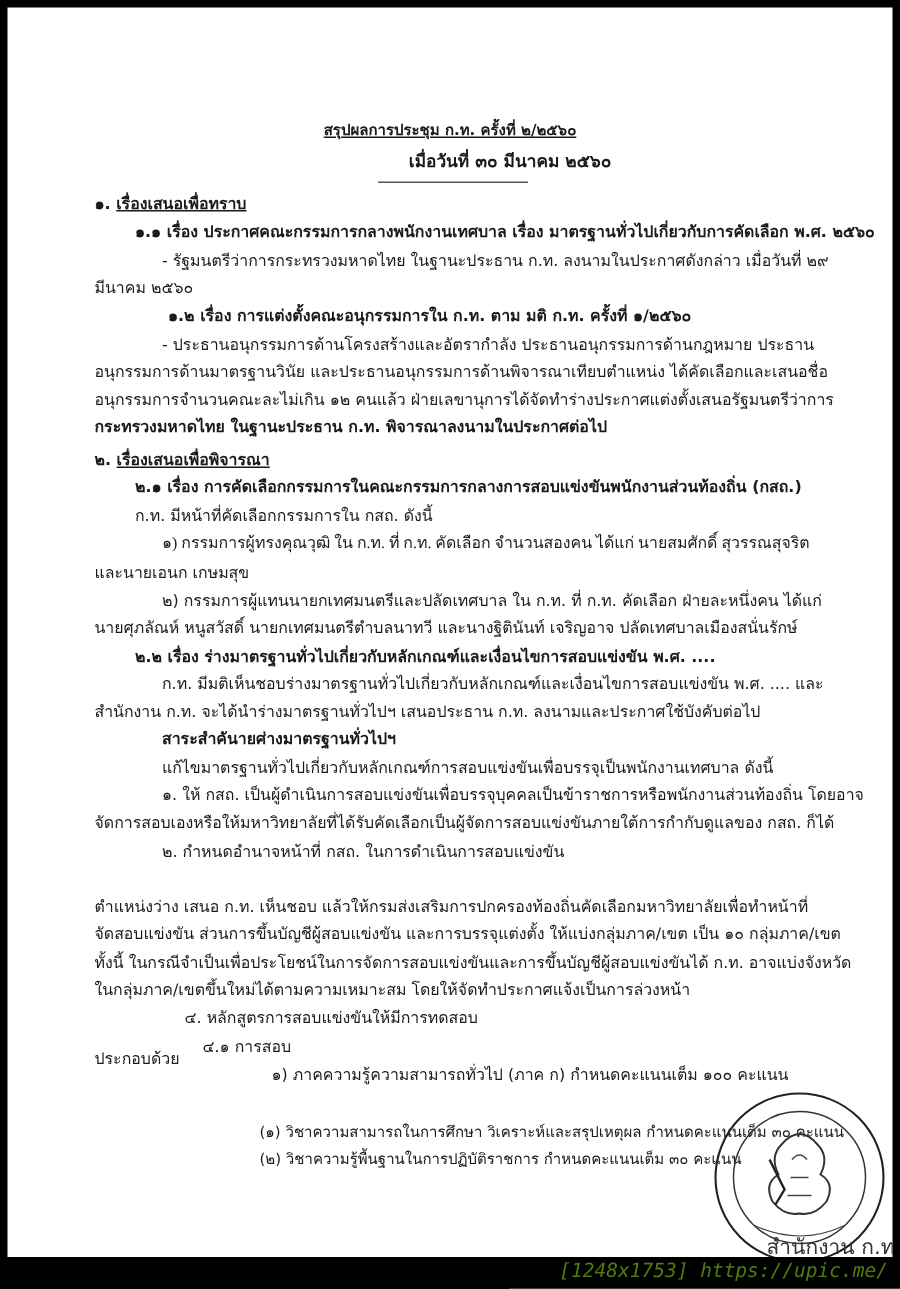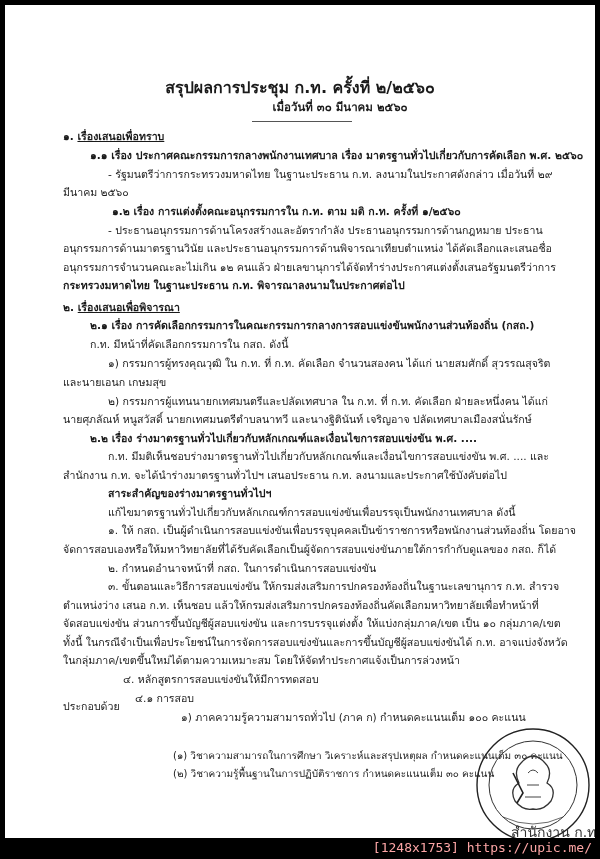--- a/index.html
+++ b/index.html
@@ -4,27 +4,27 @@
 <style>
   html,body{margin:0;padding:0;background:#000;}
   body{width:600px;height:859px;position:relative;overflow:hidden;font-family:"DejaVu Sans","Liberation Sans",sans-serif;}
   .page{position:absolute;left:5px;top:5px;width:590px;height:833px;background:#fff;overflow:hidden;}
   .ln{position:absolute;white-space:nowrap;font-size:10.6px;color:#1a1a1a;line-height:14px;}
   .b{font-weight:bold;}
   .u{text-decoration:underline;}
   .c{left:0;width:590px;text-align:center;}
   .rule{position:absolute;left:247px;top:116px;width:100px;border-top:1px solid #555;}
   .stamp{position:absolute;left:468px;top:720px;width:120px;height:120px;}
-  .wm{position:absolute;right:8px;bottom:2px;color:#fca5a5;font-family:"DejaVu Sans Mono",monospace;font-size:13px;line-height:18px;}
+  .wm{position:absolute;right:8px;bottom:2px;color:#4d7c0f;font-family:"DejaVu Sans Mono",monospace;font-size:13px;line-height:18px;font-style:italic;}
 </style>
 </head>
 <body>
 
 <div class="page">
-  <div class="ln c b" style="top:76px;font-size:16px;">สรุปผลการประชุม ก.ท. ครั้งที่ ๒/๒๕๖๐</div>
+  <div class="ln c b" style="top:76px;font-size:10px;text-decoration:underline;">สรุปผลการประชุม ก.ท. ครั้งที่ ๒/๒๕๖๐</div>
   <div class="ln c b" style="top:95px;font-size:11.5px;padding-left:40px;">เมื่อวันที่ ๓๐ มีนาคม ๒๕๖๐</div>
   <div class="rule"></div>
 
   <div class="ln b" style="left:58px;top:124px;">
     <span>๑.</span>
     <span class="u">เรื่องเสนอเพื่อทราบ</span>
   </div>
   <div class="ln b" style="left:85px;top:143px;">๑.๑ เรื่อง ประกาศคณะกรรมการกลางพนักงานเทศบาล เรื่อง มาตรฐานทั่วไปเกี่ยวกับการคัดเลือก พ.ศ. ๒๕๖๐</div>
   <div class="ln" style="left:103px;top:162px;">- รัฐมนตรีว่าการกระทรวงมหาดไทย ในฐานะประธาน ก.ท. ลงนามในประกาศดังกล่าว เมื่อวันที่ ๒๙</div>
   <div class="ln" style="left:58px;top:180px;">มีนาคม ๒๕๖๐</div>
@@ -33,33 +33,32 @@
   <div class="ln" style="left:58px;top:236px;">อนุกรรมการด้านมาตรฐานวินัย และประธานอนุกรรมการด้านพิจารณาเทียบตำแหน่ง ได้คัดเลือกและเสนอชื่อ</div>
   <div class="ln" style="left:58px;top:255px;">อนุกรรมการจำนวนคณะละไม่เกิน ๑๒ คนแล้ว ฝ่ายเลขานุการได้จัดทำร่างประกาศแต่งตั้งเสนอรัฐมนตรีว่าการ</div>
   <div class="ln" style="left:58px;top:273px;font-weight:bold;">กระทรวงมหาดไทย ในฐานะประธาน ก.ท. พิจารณาลงนามในประกาศต่อไป</div>
 
   <div class="ln b" style="left:58px;top:295px;">
     <span>๒.</span>
     <span class="u">เรื่องเสนอเพื่อพิจารณา</span>
   </div>
   <div class="ln b" style="left:85px;top:313px;">๒.๑ เรื่อง การคัดเลือกกรรมการในคณะกรรมการกลางการสอบแข่งขันพนักงานส่วนท้องถิ่น (กสถ.)</div>
   <div class="ln" style="left:85px;top:332px;">ก.ท. มีหน้าที่คัดเลือกกรรมการใน กสถ. ดังนี้</div>
-  <div class="ln" style="left:103px;top:351px;">๑) กรรมการผู้ทรงคุณวุฒิ ใน ก.ท. ที่ ก.ท. คัดเลือก จำนวนสองคน ได้แก่ นายสมศักดิ์  สุวรรณสุจริต</div>
+  <div class="ln" style="left:103px;top:351px;font-family:Liberation Serif, serif;">๑) กรรมการผู้ทรงคุณวุฒิ ใน ก.ท. ที่ ก.ท. คัดเลือก จำนวนสองคน ได้แก่ นายสมศักดิ์  สุวรรณสุจริต</div>
   <div class="ln" style="left:58px;top:370px;">และนายเอนก  เกษมสุข</div>
   <div class="ln" style="left:103px;top:389px;">๒) กรรมการผู้แทนนายกเทศมนตรีและปลัดเทศบาล ใน ก.ท. ที่ ก.ท. คัดเลือก ฝ่ายละหนึ่งคน ได้แก่</div>
   <div class="ln" style="left:58px;top:407px;">นายศุภลัณห์  หนูสวัสดิ์  นายกเทศมนตรีตำบลนาทวี และนางฐิตินันท์  เจริญอาจ  ปลัดเทศบาลเมืองสนั่นรักษ์</div>
   <div class="ln b" style="left:85px;top:426px;">๒.๒ เรื่อง ร่างมาตรฐานทั่วไปเกี่ยวกับหลักเกณฑ์และเงื่อนไขการสอบแข่งขัน พ.ศ. ....</div>
   <div class="ln" style="left:103px;top:444px;">ก.ท. มีมติเห็นชอบร่างมาตรฐานทั่วไปเกี่ยวกับหลักเกณฑ์และเงื่อนไขการสอบแข่งขัน พ.ศ. .... และ</div>
   <div class="ln" style="left:58px;top:463px;">สำนักงาน ก.ท. จะได้นำร่างมาตรฐานทั่วไปฯ  เสนอประธาน ก.ท. ลงนามและประกาศใช้บังคับต่อไป</div>
-  <div class="ln b" style="left:103px;top:481px;">สาระสำคัญของร่างมาตรฐานทั่วไปฯ</div>
+  <div class="ln b" style="left:103px;top:481px;">สาระสำคันายศ่างมาตรฐานทั่วไปฯ</div>
   <div class="ln" style="left:103px;top:500px;">แก้ไขมาตรฐานทั่วไปเกี่ยวกับหลักเกณฑ์การสอบแข่งขันเพื่อบรรจุเป็นพนักงานเทศบาล ดังนี้</div>
   <div class="ln" style="left:103px;top:518px;">๑. ให้ กสถ. เป็นผู้ดำเนินการสอบแข่งขันเพื่อบรรจุบุคคลเป็นข้าราชการหรือพนักงานส่วนท้องถิ่น โดยอาจ</div>
   <div class="ln" style="left:58px;top:537px;">จัดการสอบเองหรือให้มหาวิทยาลัยที่ได้รับคัดเลือกเป็นผู้จัดการสอบแข่งขันภายใต้การกำกับดูแลของ กสถ. ก็ได้</div>
   <div class="ln" style="left:103px;top:556px;">๒. กำหนดอำนาจหน้าที่ กสถ. ในการดำเนินการสอบแข่งขัน</div>
-  <div class="ln" style="left:103px;top:574px;">๓. ขั้นตอนและวิธีการสอบแข่งขัน ให้กรมส่งเสริมการปกครองท้องถิ่นในฐานะเลขานุการ ก.ท. สำรวจ</div>
   <div class="ln" style="left:58px;top:593px;">ตำแหน่งว่าง เสนอ ก.ท. เห็นชอบ แล้วให้กรมส่งเสริมการปกครองท้องถิ่นคัดเลือกมหาวิทยาลัยเพื่อทำหน้าที่</div>
   <div class="ln" style="left:58px;top:611px;">จัดสอบแข่งขัน ส่วนการขึ้นบัญชีผู้สอบแข่งขัน และการบรรจุแต่งตั้ง ให้แบ่งกลุ่มภาค/เขต เป็น ๑๐ กลุ่มภาค/เขต</div>
   <div class="ln" style="left:58px;top:630px;">ทั้งนี้ ในกรณีจำเป็นเพื่อประโยชน์ในการจัดการสอบแข่งขันและการขึ้นบัญชีผู้สอบแข่งขันได้ ก.ท. อาจแบ่งจังหวัด</div>
   <div class="ln" style="left:58px;top:648px;">ในกลุ่มภาค/เขตขึ้นใหม่ได้ตามความเหมาะสม โดยให้จัดทำประกาศแจ้งเป็นการล่วงหน้า</div>
   <div class="ln" style="left:118px;top:667px;">๔. หลักสูตรการสอบแข่งขันให้มีการทดสอบ</div>
   <div class="ln" style="left:130px;top:686px;">๔.๑ การสอบ</div>
   <div class="ln" style="left:176px;top:705px;">๑) ภาคความรู้ความสามารถทั่วไป (ภาค ก) กำหนดคะแนนเต็ม ๑๐๐ คะแนน</div>
   <div class="ln" style="left:58px;top:694px;">ประกอบด้วย</div>
   <div class="ln" style="left:168px;top:744px;font-size:10px;">(๑) วิชาความสามารถในการศึกษา วิเคราะห์และสรุปเหตุผล  กำหนดคะแนนเต็ม ๓๐ คะแนน</div>
   <div class="ln" style="left:168px;top:762px;font-size:10px;">(๒) วิชาความรู้พื้นฐานในการปฏิบัติราชการ กำหนดคะแนนเต็ม ๓๐ คะแนน</div>

